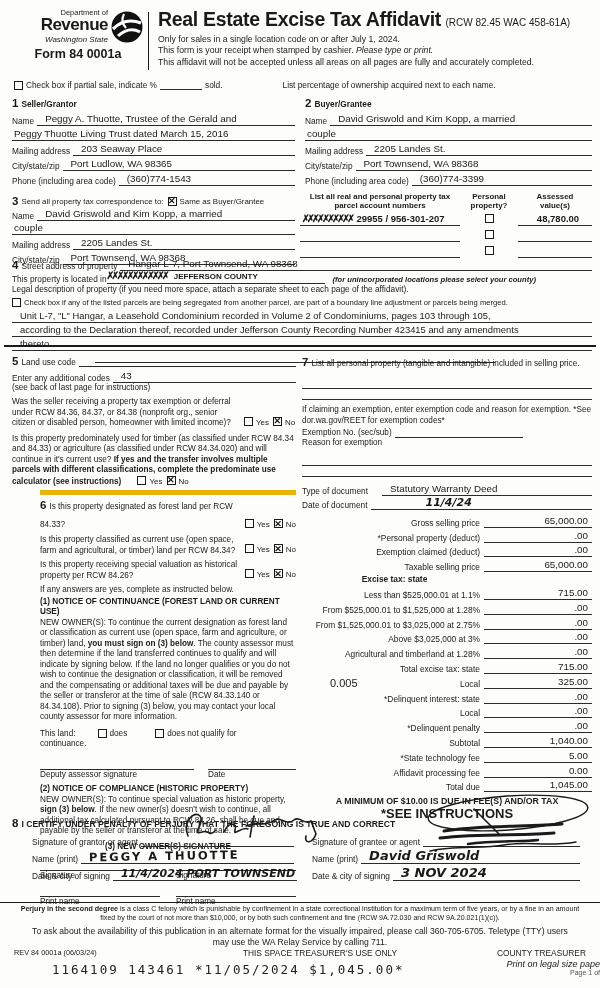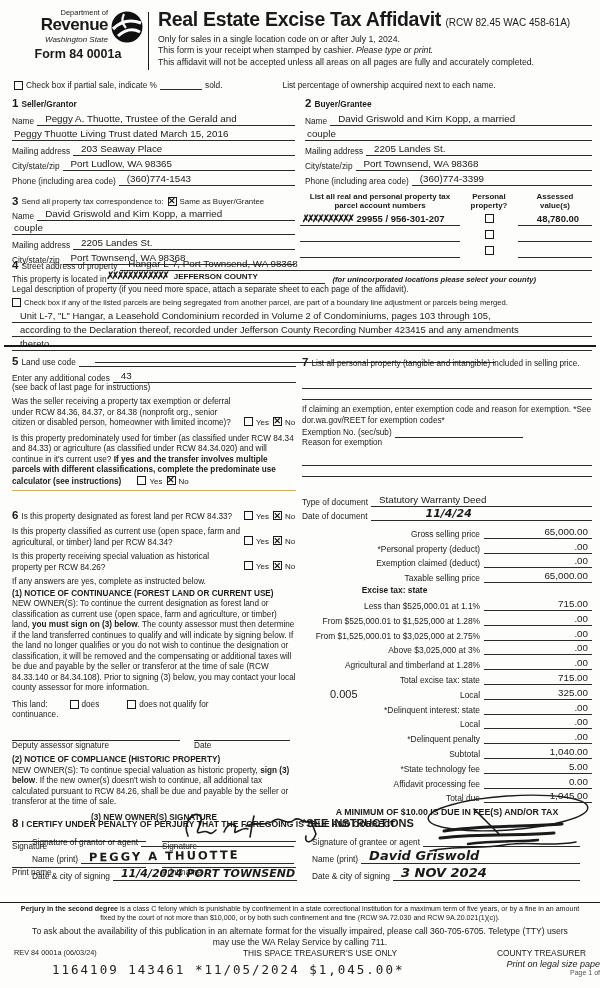--- a/index.html
+++ b/index.html
@@ -214,21 +214,21 @@
     <div style="display:flex;align-items:flex-end;margin-top:3px;">
       <div class="qtxt" style="width:228px;">Was the seller receiving a property tax exemption or deferral under RCW 84.36, 84.37, or 84.38 (nonprofit org., senior citizen or disabled person, homeowner with limited income)?</div>
       <span class="yn"><span class="cb"></span><span class="ynl">Yes</span><span class="cb x"></span><span class="ynl">No</span></span>
     </div>
 
     <div class="qtxt" style="margin-top:5px;">
       <span>Is this property predominately used for timber (as classified under RCW 84.34 and 84.33) or agriculture (as classified under RCW 84.34.020) and will continue in it's current use? </span><span style="font-weight:bold;">If yes and the transfer involves multiple parcels with different classifications, complete the predominate use calculator (see instructions)</span>
       <span class="yn" style="margin-left:10px;"><span class="cb"></span><span class="ynl">Yes</span><span class="cb x"></span><span class="ynl">No</span></span>
     </div>
 
-    <div style="border-top:1px solid #eab308;margin-top:3px;padding-top:14px;">
+    <div style="border-top:5px solid #eab308;margin-top:3px;padding-top:0;margin-left:28px;">
       <div style="display:flex;align-items:flex-end;">
         <div style="width:228px;"><span class="num">6</span><span class="qtxt">Is this property designated as forest land per RCW 84.33?</span></div>
         <span class="yn"><span class="cb"></span><span class="ynl">Yes</span><span class="cb x"></span><span class="ynl">No</span></span>
       </div>
       <div style="display:flex;align-items:flex-end;margin-top:4px;">
         <div class="qtxt" style="width:228px;">Is this property classified as current use (open space, farm and agricultural, or timber) land per RCW 84.34?</div>
         <span class="yn"><span class="cb"></span><span class="ynl">Yes</span><span class="cb x"></span><span class="ynl">No</span></span>
       </div>
       <div style="display:flex;align-items:flex-end;margin-top:4px;">
         <div class="qtxt" style="width:228px;">Is this property receiving special valuation as historical property per RCW 84.26?</div>
@@ -292,21 +292,21 @@
     <div class="blankline" style="margin-top:8px;"></div>
     <div class="blankline"></div>
     <div class="qtxt" style="margin-top:5px;">If claiming an exemption, enter exemption code and reason for exemption. *See dor.wa.gov/REET for exemption codes*</div>
     <div class="f" style="height:12px;">
         <span class="qtxt" style="white-space:nowrap;padding-right:3px;">Exemption No. (sec/sub)</span>
         <span class="uv" style="flex:none;width:128px;"></span>
       </div>
     <div class="qtxt" style="height:11px;">Reason for exemption</div>
     <div class="blankline" style="margin-top:6px;"></div>
     <div class="blankline"></div>
-    <div class="f" style="height:15px;margin-top:15px;">
+    <div class="f" style="height:15px;margin-top:4px;gap:11px;">
         <span class="lab">Type of document</span>
         <span class="uv">Statutory Warranty Deed</span>
       </div>
     <div class="f" style="height:14px;">
         <span class="lab">Date of document</span>
         <span class="uv" style="padding-left:55px;"><span class="hand" style="font-size:11px;">11/4/24</span></span>
       </div>
 
     <div style="margin-top:3px;">
       <div class="mrow">
@@ -378,21 +378,21 @@
       <div class="mrow">
           <span class="mlab">Affidavit processing fee</span>
           <span class="mval">0.00</span>
         </div>
       <div class="mrow">
           <span class="mlab">Total due</span>
           <span class="mval">1,045.00</span>
         </div>
     </div>
     <div style="text-align:center;font-weight:bold;font-size:8.8px;margin-top:4px;">A MINIMUM OF $10.00 IS DUE IN FEE(S) AND/OR TAX</div>
-    <div style="font-size:11px;font-weight:bold;">*SEE INSTRUCTIONS</div>
+    <div style="text-align:center;font-size:13px;font-weight:bold;">*SEE INSTRUCTIONS</div>
   </div>
 
   <div style="position:absolute;left:12px;top:813px;width:580px;">
     <div><span class="num">8</span><span style="font-weight:bold;font-size:8.6px;">I CERTIFY UNDER PENALTY OF PERJURY THAT THE FOREGOING IS TRUE AND CORRECT</span></div>
     <div style="display:flex;gap:18px;">
       <div style="width:282px;padding-left:20px;">
         <div class="f" style="height:16px;">
             <span class="lab">Signature of grantor or agent</span>
             <span class="uv"></span>
           </div>

